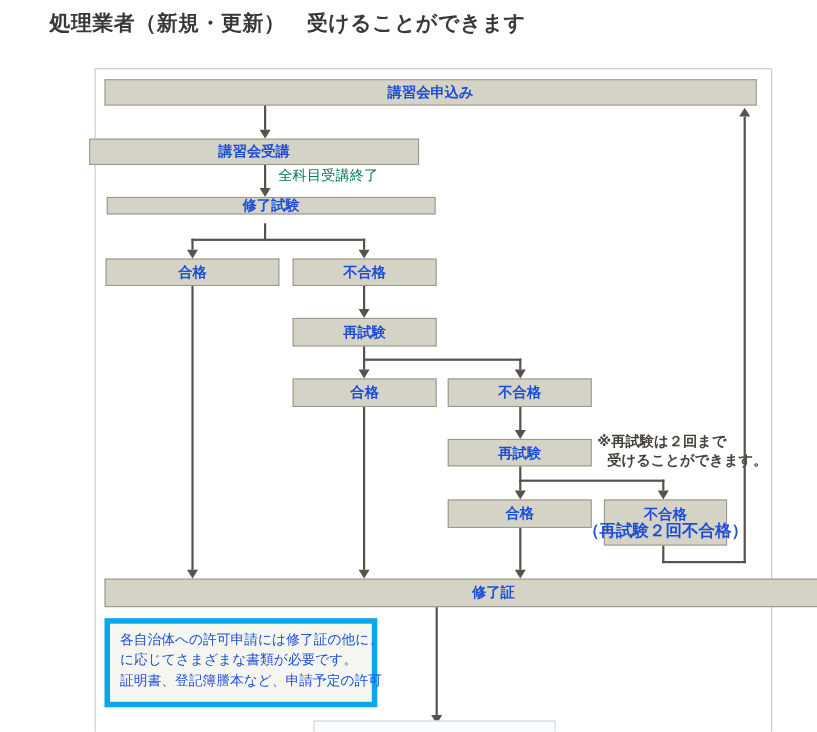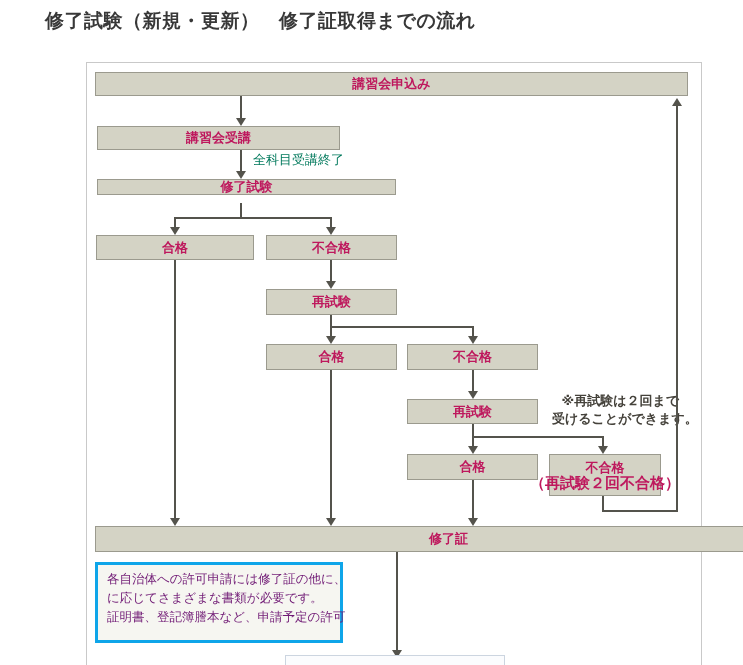--- a/index.html
+++ b/index.html
@@ -3,47 +3,47 @@
 <meta charset="utf-8">
 <style>
   html,body{margin:0;padding:0;background:#ffffff;}
   body{width:743px;height:665px;overflow:hidden;position:relative;
        font-family:"Liberation Sans","DejaVu Sans",sans-serif;}
   .page-title{position:absolute;left:45px;top:8px;font-size:19px;font-weight:bold;
               color:#383838;letter-spacing:.5px;white-space:nowrap;}
   .chart-frame{position:absolute;left:86px;top:62px;width:616px;height:620px;
                border:1px solid #c9c9c9;background:#ffffff;box-sizing:border-box;}
   .node{position:absolute;box-sizing:border-box;background:#d4d3c5;border:1px solid #9b9a8e;
-        color:#be185d;font-size:13px;font-weight:bold;text-align:center;
+        color:#1d4ed8;font-size:13px;font-weight:bold;text-align:center;
         display:flex;align-items:center;justify-content:center;white-space:nowrap;}
   .node.multi{flex-direction:column;line-height:15px;}
   .node .sub{font-size:15px;font-weight:bold;}
   .vl{position:absolute;width:2px;background:#54534c;}
   .hl{position:absolute;height:2px;background:#54534c;}
   .ah-down{position:absolute;width:0;height:0;border-left:5px solid transparent;
            border-right:5px solid transparent;border-top:8px solid #54534c;}
   .ah-up{position:absolute;width:0;height:0;border-left:5px solid transparent;
          border-right:5px solid transparent;border-bottom:8px solid #54534c;}
   .edge-label{position:absolute;font-size:13px;font-weight:normal;color:#00795c;white-space:nowrap;}
   .side-note{position:absolute;font-size:13px;font-weight:bold;color:#45423b;
-             line-height:18px;white-space:nowrap;text-align:center;}
+             line-height:18px;white-space:nowrap;}
   .side-note .indent{padding-left:9px;}
-  .doc-note{position:absolute;box-sizing:border-box;background:#f6f6f1;border:3px solid #0ea5e9;
-            color:#701a75;font-size:12.5px;line-height:19px;padding:5px 9px;white-space:nowrap;}
+  .doc-note{position:absolute;box-sizing:border-box;background:#f6f6f1;border:5px solid #0ea5e9;
+            color:#1d4ed8;font-size:12.5px;line-height:19px;padding:5px 9px;white-space:nowrap;}
   .next-box{position:absolute;box-sizing:border-box;background:#fbfcfe;border:1px solid #ccd5e0;}
 </style>
 </head>
 <body>
 
-<div class="page-title">修了試験（新規・更新）　修了証取得までの流れ</div>
+<div class="page-title">処理業者（新規・更新）　受けることができます</div>
 
 <div class="chart-frame"></div>
 
 <div class="node" style="left:95px;top:72px;width:593px;height:24px">講習会申込み</div>
-<div class="node" style="left:97px;top:126px;width:243px;height:24px">講習会受講</div>
+<div class="node" style="left:81px;top:126px;width:300px;height:24px">講習会受講</div>
 <div class="node" style="left:97px;top:179px;width:299px;height:16px">修了試験</div>
 <div class="node" style="left:96px;top:235px;width:158px;height:25px">合格</div>
 <div class="node" style="left:266px;top:235px;width:131px;height:25px">不合格</div>
 <div class="node" style="left:266px;top:289px;width:131px;height:26px">再試験</div>
 <div class="node" style="left:266px;top:344px;width:131px;height:26px">合格</div>
 <div class="node" style="left:407px;top:344px;width:131px;height:26px">不合格</div>
 <div class="node" style="left:407px;top:399px;width:131px;height:25px">再試験</div>
 <div class="node" style="left:407px;top:454px;width:131px;height:26px">合格</div>
 <div class="node multi" style="left:549px;top:454px;width:112px;height:42px">
   <span>不合格</span>

